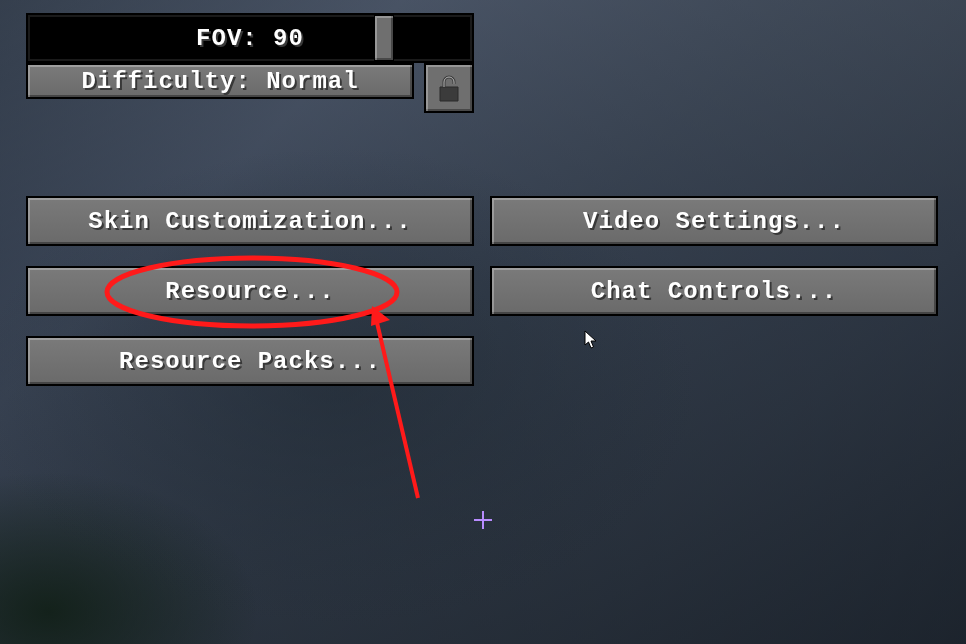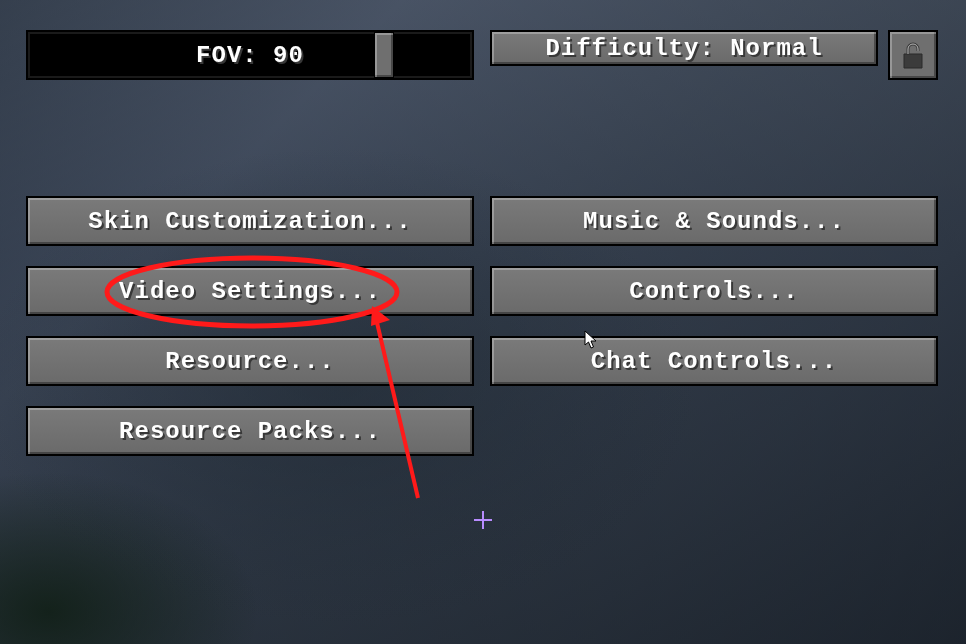--- a/index.html
+++ b/index.html
@@ -85,25 +85,26 @@
       inset -2px -2px 0 rgba(0,0,0,0.35);
     display: flex;
     align-items: center;
     justify-content: center;
     cursor: pointer;
   }
 
   
   .top-row {
     position: absolute;
-    top: 30px;
+    top: 13px;
     left: 26px;
     width: 912px;
     display: flex;
     justify-content: space-between;
+    flex-direction: column;
   }
   .fov-slot { width: 448px; height: 50px; }
   .diff-slot { width: 448px; height: 36px; display: flex; }
   .diff-btn { flex: 1; margin-right: 10px; }
   .lock-box { width: 50px; height: 50px; }
 
   
   .grid {
     position: absolute;
     top: 196px;
@@ -187,27 +188,21 @@
         </svg>
       </div>
     </div>
   </div>
 
   <div class="grid">
     <div class="mc-btn">
       <span>Skin Customization...</span>
     </div>
     <div class="mc-btn">
-      <span>Music &amp; Sounds...</span>
-    </div>
-    <div class="mc-btn">
       <span>Video Settings...</span>
-    </div>
-    <div class="mc-btn">
-      <span>Controls...</span>
     </div>
     <div class="mc-btn">
       <span>Resource...</span>
     </div>
     <div class="mc-btn">
       <span>Chat Controls...</span>
     </div>
     <div class="mc-btn">
       <span>Resource Packs...</span>
     </div>

